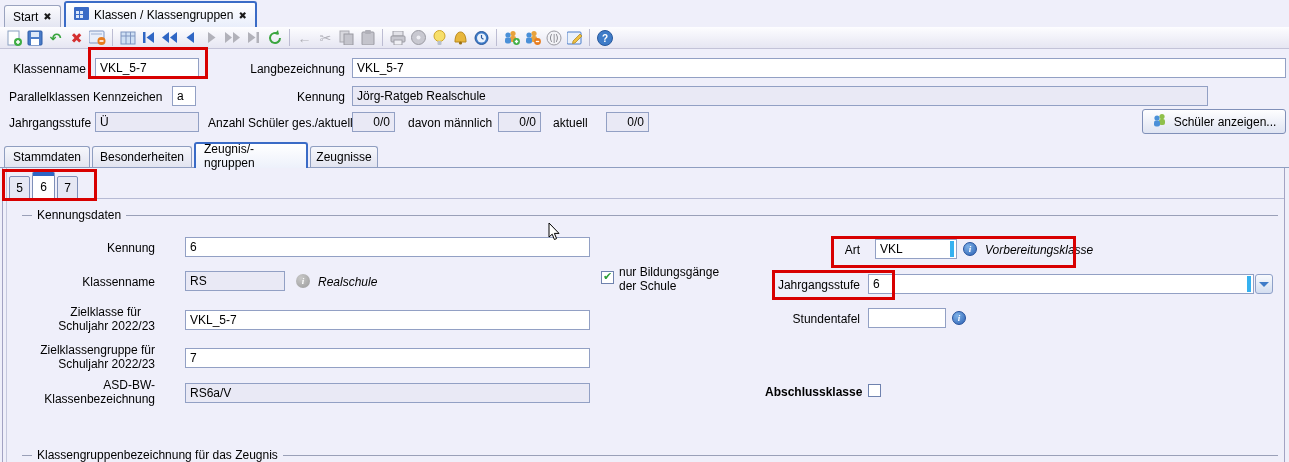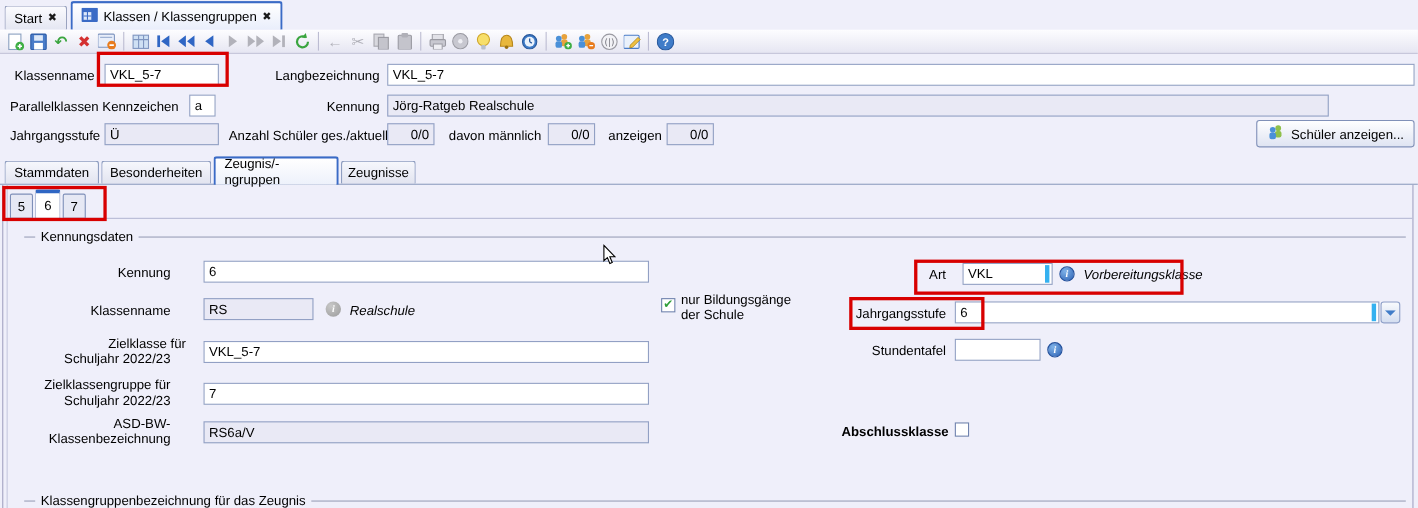--- a/index.html
+++ b/index.html
@@ -264,21 +264,21 @@
   <input class="inp" style="left: 172px; top: 86px; width: 24px; height: 20px;" value="a">
   <span class="lbl r" style="left:245px; top:90px; width:100px;">Kennung</span>
   <input class="inp ro" style="left: 352px; top: 86px; width: 856px; height: 20px;" readonly="" value="Jörg-Ratgeb Realschule">
 
   <span class="lbl" style="left:9px; top:116px;">Jahrgangsstufe</span>
   <input class="inp ro" style="left: 95px; top: 112px; width: 104px; height: 20px;" readonly="" value="Ü">
   <span class="lbl r" style="left:208px; top:116px; width:137px;">Anzahl Schüler ges./aktuell</span>
   <input class="inp ro num" style="left: 352px; top: 112px; width: 43px; height: 20px;" readonly="" value="0/0">
   <span class="lbl" style="left:408px; top:116px;">davon männlich</span>
   <input class="inp ro num" style="left: 498px; top: 112px; width: 43px; height: 20px;" readonly="" value="0/0">
-  <span class="lbl" style="left:553px; top:116px;">anzeigen</span>
+  <span class="lbl" style="left:553px; top:116px;">aktuell</span>
   <input class="inp ro num" style="left: 606px; top: 112px; width: 43px; height: 20px;" readonly="" value="0/0">
 
   <div class="btn" style="left:1142px; top:109px; width:144px; height:25px;">
     <span><svg width="16" height="14">
           <circle cx="10" cy="3.5" r="2.6" fill="#8fc04a"></circle>
           <rect x="7" y="6" width="6" height="6" rx="2" fill="#8fc04a"></rect>
           <circle cx="5" cy="5" r="2.6" fill="#4a90d8"></circle>
           <rect x="2" y="7.5" width="6" height="6" rx="2" fill="#4a90d8"></rect>
         </svg></span>
     <span>Schüler anzeigen...</span>
@@ -321,21 +321,21 @@
 <span class="legend" style="left:32px; top:208px;">Kennungsdaten</span>
 
 <span class="lbl r" style="left:55px; top:241px; width:100px;">Kennung</span>
 <input class="inp" style="left: 185px; top: 237px; width: 405px; height: 20px;" value="6">
 
 <span class="lbl r" style="left:55px; top:275px; width:100px;">Klassenname</span>
 <input class="inp ro" style="left: 185px; top: 271px; width: 100px; height: 20px;" value="RS">
 <span class="infoc gray" style="left:296px; top:274px;">i</span>
 <span class="hint" style="left:318px; top:275px;">Realschule</span>
 
-<span class="lbl r" style="left:44px; top:305px; width:125px;">Zielklasse für</span>
+<span class="lbl r" style="left:16px; top:305px; width:125px;">Zielklasse für</span>
 <span class="lbl r" style="left:30px; top:319px; width:125px;">Schuljahr 2022/23</span>
 <input class="inp" style="left: 185px; top: 310px; width: 405px; height: 20px;" value="VKL_5-7">
 
 <span class="lbl r" style="left:13px; top:343px; width:142px;">Zielklassengruppe für</span>
 <span class="lbl r" style="left:13px; top:357px; width:142px;">Schuljahr 2022/23</span>
 <input class="inp" style="left: 185px; top: 348px; width: 405px; height: 20px;" value="7">
 
 <span class="lbl r" style="left:30px; top:378px; width:125px;">ASD-BW-</span>
 <span class="lbl r" style="left:30px; top:392px; width:125px;">Klassenbezeichnung</span>
 <input class="inp ro" style="left: 185px; top: 383px; width: 405px; height: 20px;" readonly="" value="RS6a/V">

